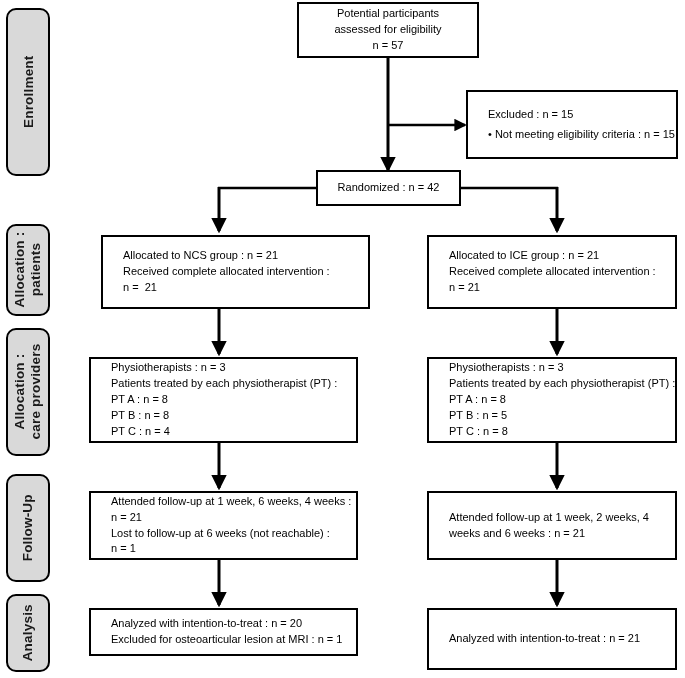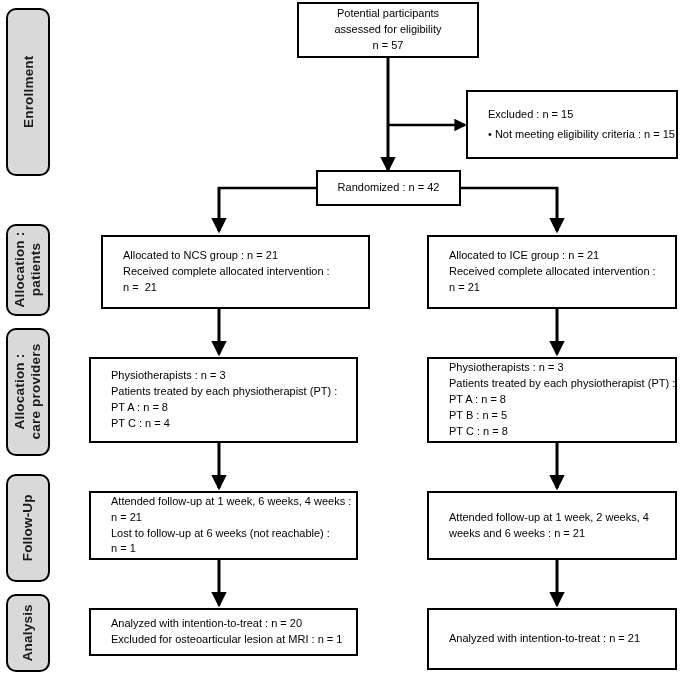--- a/index.html
+++ b/index.html
@@ -180,20 +180,21 @@
       <span class="ln">Received complete allocated intervention :</span>
       <span class="ln">n = 21</span>
     </div>
   </div>
 
   <div class="node left-align" style="left:89px; top:357px; width:269px; height:86px;">
     <div class="txt">
       <span class="ln">Physiotherapists : n = 3</span>
       <span class="ln">Patients treated by each physiotherapist (PT) :</span>
       <span class="ln">PT A : n = 8</span>
+      <span class="ln">PT B : n = 8</span>
       <span class="ln">PT C : n = 4</span>
     </div>
   </div>
 
   <div class="node left-align" style="left:427px; top:357px; width:250px; height:86px;">
     <div class="txt">
       <span class="ln">Physiotherapists : n = 3</span>
       <span class="ln">Patients treated by each physiotherapist (PT) :</span>
       <span class="ln">PT A : n = 8</span>
       <span class="ln">PT B : n = 5</span>

